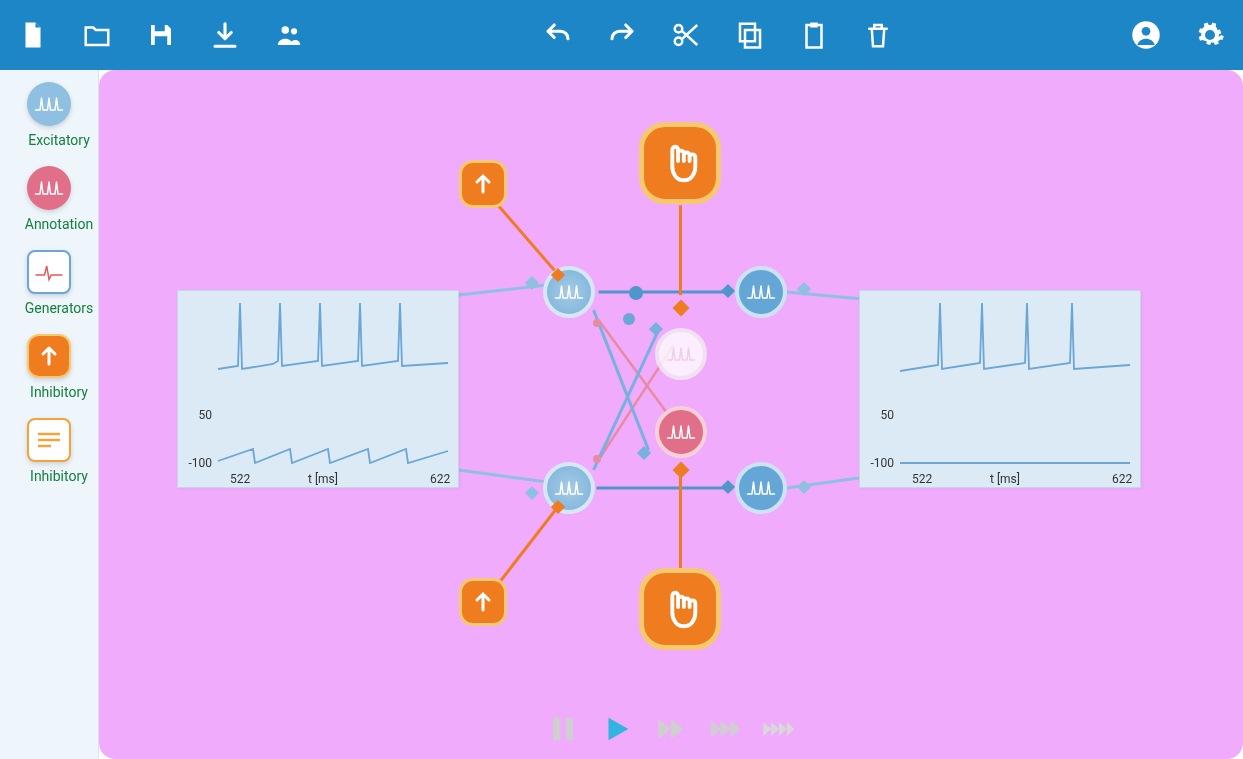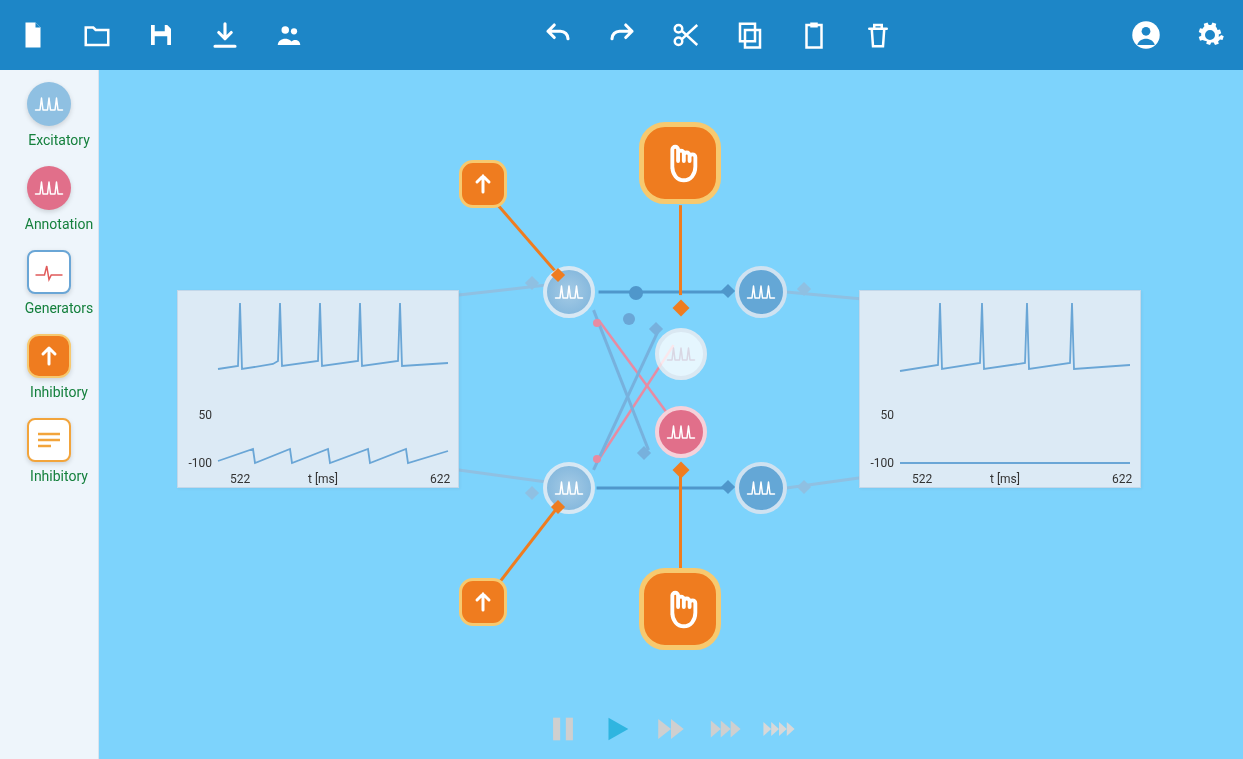--- a/index.html
+++ b/index.html
@@ -63,21 +63,22 @@
     width:44px; height:44px; border-radius:8px;
     display:flex; align-items:center; justify-content:center;
     box-shadow: 0 2px 5px rgba(0,0,0,0.15);
     border:2px solid;
     box-sizing:border-box;
   }
 
   .canvas {
     flex: 1;
     position: relative;
-    background: #7dd3fc;
+    background: #f0abfc;
+    border-radius: 16px;
   }
 
   
   .playbar {
     position:absolute;
     left:0; right:0; bottom:10px;
     display:flex; justify-content:center; gap:20px;
     align-items:center;
   }
   .playbar svg { width:34px; height:34px; cursor:pointer;}

